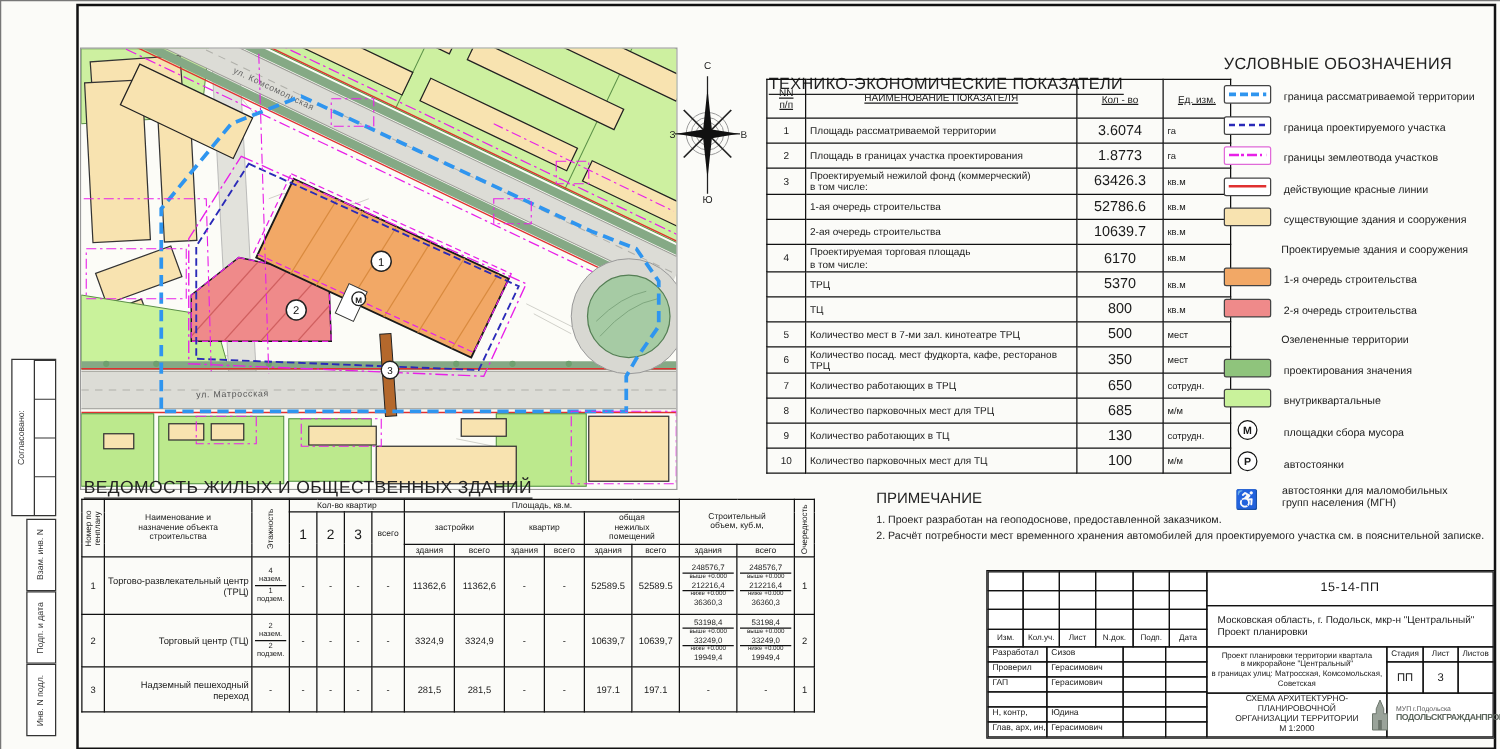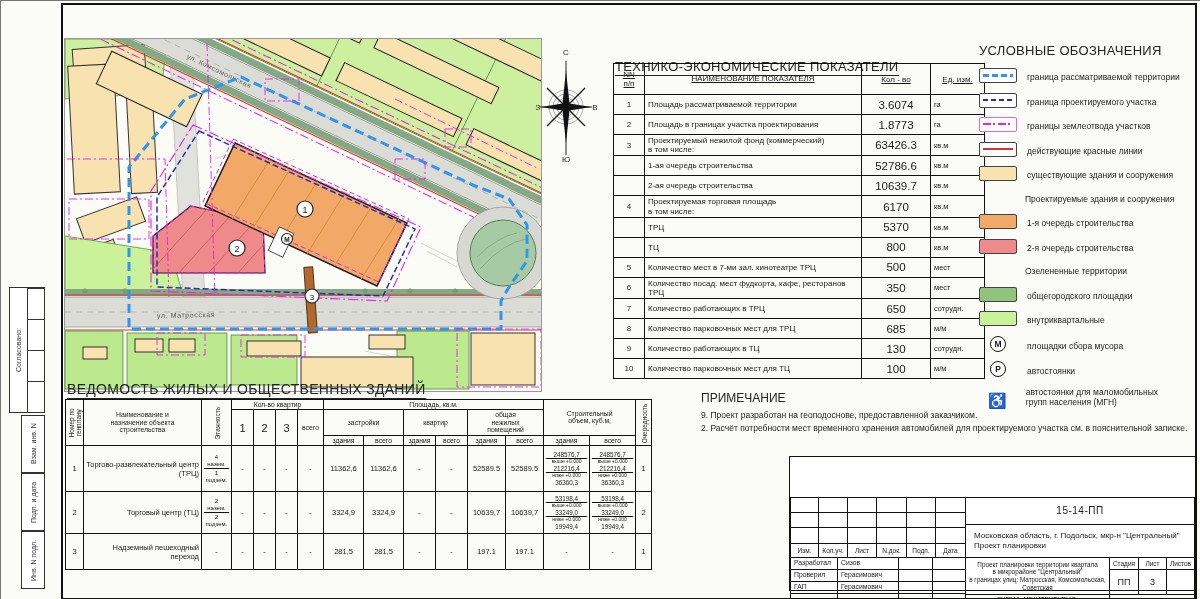--- a/index.html
+++ b/index.html
@@ -50,21 +50,21 @@
   .ved-table .name{text-align:right;font-size:7.5px;line-height:1.2;}
   .ved-table .bignum{font-size:11px;}
   .ved-table .hsmall{font-size:6.8px;line-height:1.1;}
   .frac span{display:block;font-size:6px;line-height:1.1;}
   .frac .top{border-bottom:1px solid #111;padding-bottom:1px;margin-bottom:1px;}
   .vol span{display:block;font-size:6.3px;line-height:1.15;}
   .vol .u{border-bottom:1px solid #111;}
   .vol .s{font-size:5px;color:#222;}
   
   .tb{position:absolute;left:788px;top:455px;width:405px;height:133px;border:1.5px solid #111;background:#fff;font-size:7.5px;}
-  .tb .cell{position:absolute;border:1px solid #111;box-sizing:border-box;display:flex;align-items:center;justify-content:center;text-align:center;line-height:1.2;margin-top:40px;}
+  .tb .cell{position:absolute;border:1px solid #111;box-sizing:border-box;display:flex;align-items:center;justify-content:center;text-align:center;line-height:1.2;}
   .tb .left{justify-content:flex-start;text-align:left;padding-left:3px;}
   .map-border{position:absolute;left:64px;top:38px;width:476px;height:352px;outline:1px solid #999;}
 </style>
 </head>
 <body>
 
 <div class="sheet">
 
   <div class="stampbox" style="left:8px;top:286px;width:34px;height:124px;">
     <div class="vtext" style="width:16px;">Согласовано:</div>
@@ -406,21 +406,21 @@
     <div class="lg-item">
       <div class="sw" style="background:#ef8a8a;"></div>
       <div class="lg-label">2-я очередь строительства</div>
       </div>
     <div class="lg-item">
       <div class="sw-none"></div>
       <div class="lg-label">Озелененные территории</div>
       </div>
     <div class="lg-item">
       <div class="sw" style="background:#8fc47c;"></div>
-      <div class="lg-label">общегородского площадки</div>
+      <div class="lg-label">проектирования значения</div>
       </div>
     <div class="lg-item">
       <div class="sw" style="background:#c9f29b;"></div>
       <div class="lg-label">внутриквартальные</div>
       </div>
     <div class="lg-item">
       <div class="lg-circle">М</div>
       <div class="lg-label">площадки сбора мусора</div>
       </div>
     <div class="lg-item">
@@ -428,21 +428,21 @@
       <div class="lg-label">автостоянки</div>
       </div>
     <div class="lg-item">
       <div class="lg-mgn">♿</div>
       <div class="lg-label preline">автостоянки для маломобильных
 групп населения (МГН)</div>
       </div>
   </div>
 
   <div class="note-title">ПРИМЕЧАНИЕ</div>
-  <div class="note-lines">9. Проект разработан на геоподоснове, предоставленной заказчиком.
+  <div class="note-lines">1. Проект разработан на геоподоснове, предоставленной заказчиком.
 2. Расчёт потребности мест временного хранения автомобилей для проектируемого участка см. в пояснительной записке.</div>
 
   <div class="sec-title" style="left:66px;top:380px;font-size:14px;">ВЕДОМОСТЬ  ЖИЛЫХ И ОБЩЕСТВЕННЫХ ЗДАНИЙ</div>
   <table class="ved-table">
     <colgroup>
       <col style="width:18px">
         <col style="width:118px">
         <col style="width:30px">
       <col style="width:22px">
         <col style="width:22px">

